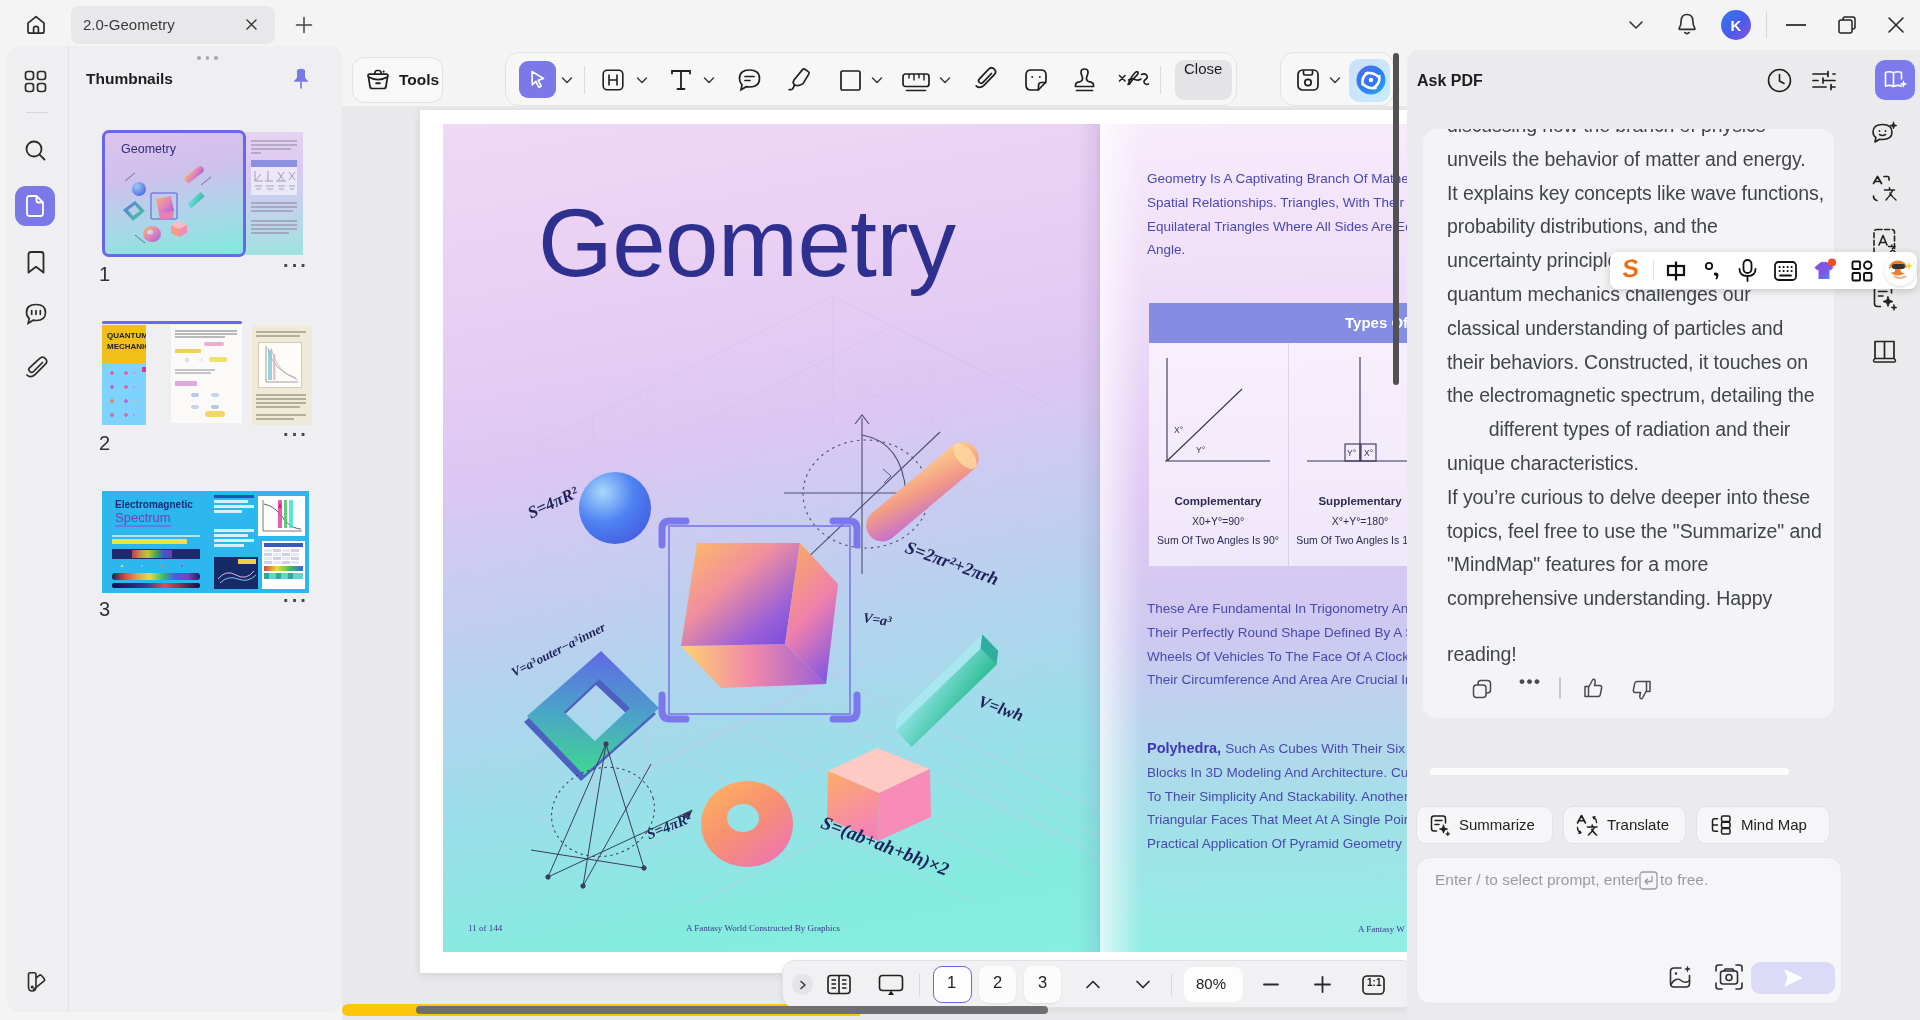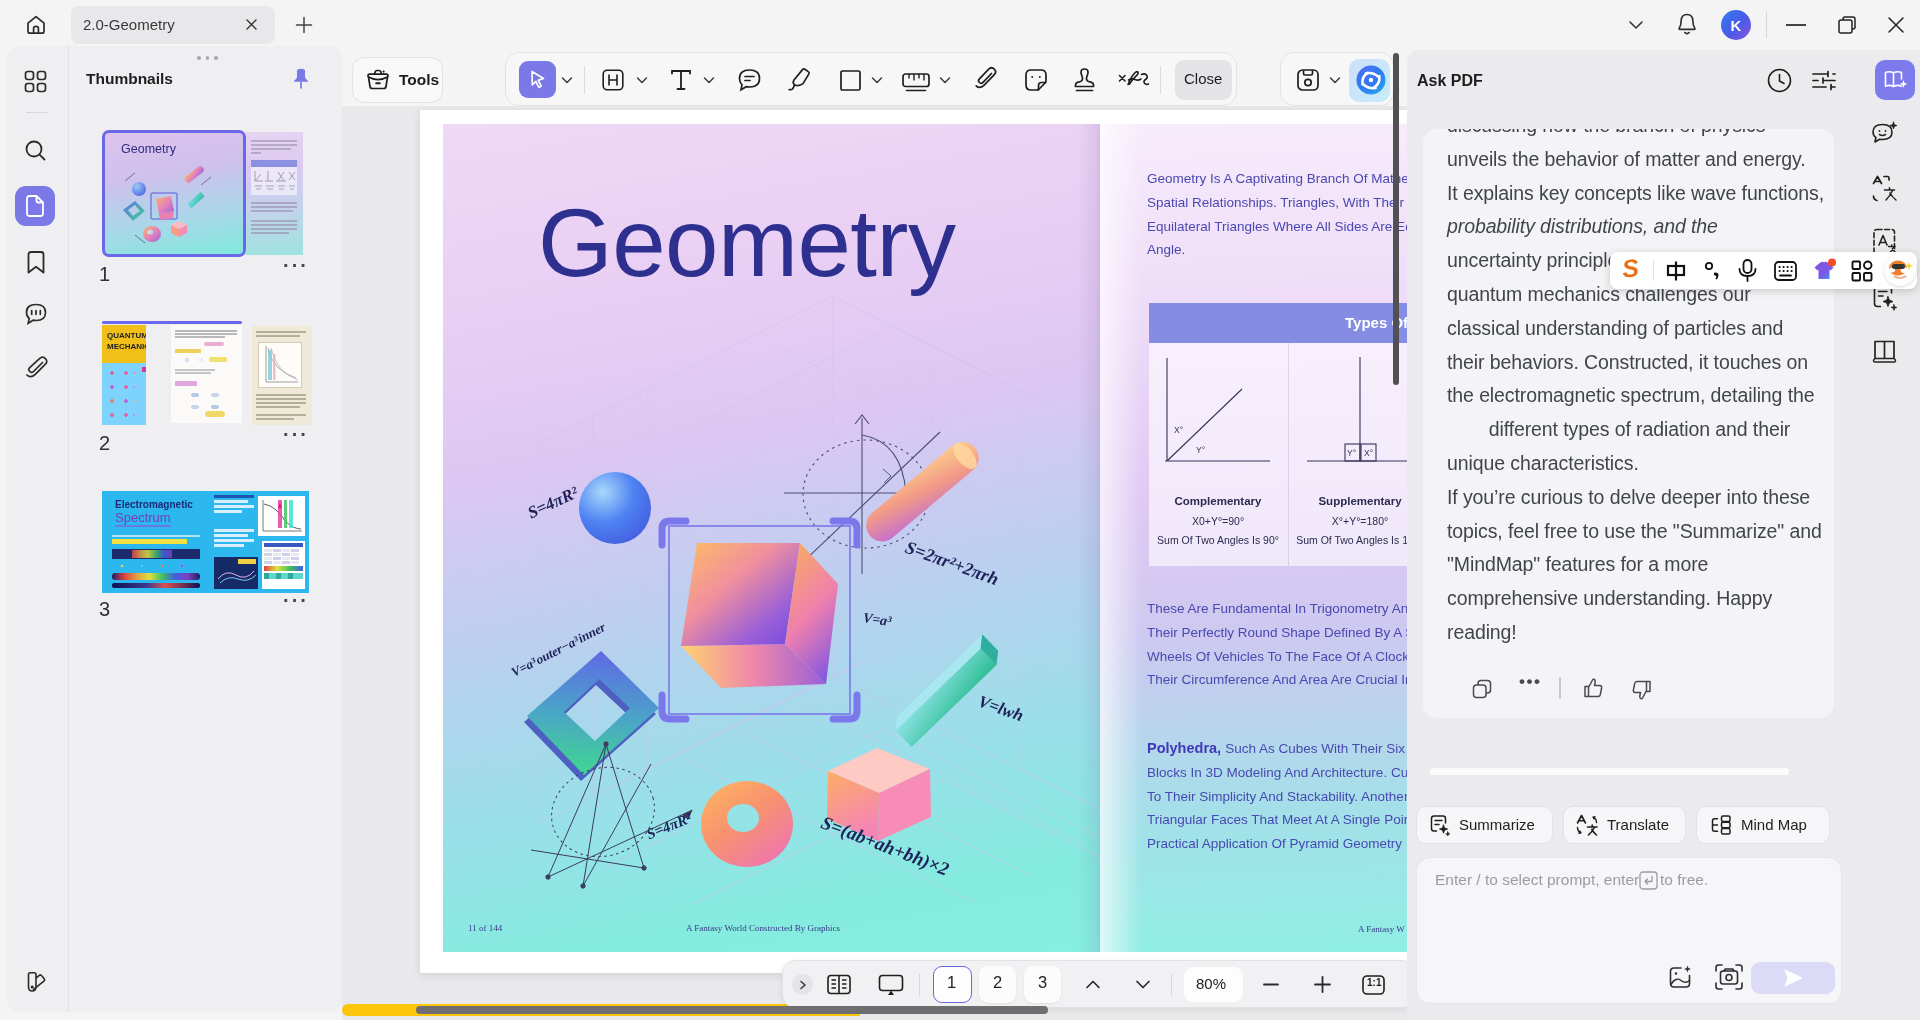--- a/index.html
+++ b/index.html
@@ -399,21 +399,21 @@
     <path d="M4.5 24.5 L20.5 24.5"></path>
   </svg>
 
   <svg class="abs" style="left:1117px;top:69px;" width="34" height="22" viewBox="0 0 34 22" fill="none" stroke="#1e1e1e" stroke-width="1.6" stroke-linecap="round">
     <path d="M2.5 6.5 L8 12 M8 6.5 L2.5 12"></path>
     <path d="M11 15.5 Q14 8 17.5 4.2 Q20 1.7 21 3.2 Q21.8 4.7 19 7.2 Q15.5 10.2 12.5 15.2 M11.5 11 Q15 9 18 10.5 Q21 12 24 10 M24.5 5.5 Q27.5 4 29.5 6 Q31.5 8.2 28.5 10.5 Q26 12.3 27.5 14.2 Q29 16 31.5 15"></path>
   </svg>
   <div class="abs" style="left:1160px;top:66px;width:1px;height:28px;background:#dcdcde;"></div>
 
   <div class="abs" style="left:1175px;top:60px;width:57px;height:40px;background:#e4e4e7;border-radius:9px;"></div>
-  <span class="abs" style="left:1184px;top:70px;font-size:15px;color:#1c1c1e;">Close</span>
+  <span class="abs" style="left:1184px;top:60px;font-size:15px;color:#1c1c1e;">Close</span>
 
   <div class="abs" style="left:1280px;top:52px;width:114px;height:54px;background:#f7f7f8;border:1.5px solid #e3e3e5;border-radius:14px;"></div>
   <svg class="abs" style="left:1295px;top:67px;" width="26" height="26" viewBox="0 0 26 26" fill="none" stroke="#1e1e1e" stroke-width="1.7" stroke-linejoin="round">
     <rect x="3" y="3" width="20" height="20" rx="4.5"></rect>
     <path d="M8.5 3.2 L8.5 6.5 Q8.5 8 10 8 L16 8 Q17.5 8 17.5 6.5 L17.5 3.2"></path>
     <circle cx="13" cy="15.5" r="3.2"></circle>
   </svg>
   <svg class="abs" style="left:1329px;top:76px;" width="12" height="9" viewBox="0 0 12 9" fill="none" stroke="#3c3c3e" stroke-width="1.5" stroke-linecap="round" stroke-linejoin="round">
         <path d="M1.5 2 L6 6.5 L10.5 2"></path>
       </svg>
@@ -704,33 +704,33 @@
     <path d="M10.5 3.8 Q14.5 1.8 18.5 3.5 L18.5 10"></path>
     <path d="M10.5 17.5 Q14.5 15.5 18.5 17.2"></path>
     <path d="M20.5 11 L21.6 13.9 L24.5 15 L21.6 16.1 L20.5 19 L19.4 16.1 L16.5 15 L19.4 13.9 Z" fill="#fff" stroke="none"></path>
   </svg>
 
   <div class="abs" style="left:16px;top:79px;width:411px;height:589px;background:#f4f4f6;border-radius:14px;overflow:hidden;">
     <div class="abs" style="left:24px;top:-20px;width:385px;color:#40454c;font-size:19.5px;line-height:33.8px;letter-spacing:-0.1px;">
       <div style="white-space:nowrap;">discussing how the branch of physics</div>
       <div style="white-space:nowrap;">unveils the behavior of matter and energy.</div>
       <div style="white-space:nowrap;">It explains key concepts like wave functions,</div>
-      <div style="white-space:nowrap;font-style:italic;">probability distributions, and the</div>
+      <div style="white-space:nowrap;">probability distributions, and the</div>
       <div style="white-space:nowrap;">uncertainty principle. It also notes how</div>
       <div style="white-space:nowrap;">quantum mechanics challenges our</div>
       <div style="white-space:nowrap;">classical understanding of particles and</div>
       <div style="white-space:nowrap;">their behaviors. Constructed, it touches on</div>
       <div style="white-space:nowrap;">the electromagnetic spectrum, detailing the</div>
       <div style="white-space:nowrap;text-align:center;">different types of radiation and their</div>
       <div style="white-space:nowrap;">unique characteristics.</div>
       <div style="white-space:nowrap;">If you’re curious to delve deeper into these</div>
       <div style="white-space:nowrap;">topics, feel free to use the "Summarize" and</div>
       <div style="white-space:nowrap;">"MindMap" features for a more</div>
       <div style="white-space:nowrap;">comprehensive understanding. Happy</div>
-      <div style="white-space:nowrap;">reading!</div>
+      <div style="white-space:nowrap;margin-top:22px;">reading!</div>
     </div>
 
     <svg class="abs" style="left:48px;top:549px;" width="22" height="22" viewBox="0 0 22 22" fill="none" stroke="#4a4a4e" stroke-width="1.5" stroke-linejoin="round">
       <rect x="2.5" y="7" width="12.5" height="12.5" rx="3"></rect>
       <path d="M7 7 L7 5.5 Q7 2.5 10 2.5 L16.5 2.5 Q19.5 2.5 19.5 5.5 L19.5 12 Q19.5 15 16.5 15 L15 15"></path>
     </svg>
     <span class="abs" style="left:96px;top:543px;font-size:17px;font-weight:700;letter-spacing:1.5px;color:#4a4a4e;">•••</span>
     <div class="abs" style="left:136px;top:548px;width:1.5px;height:22px;background:#c9c9cc;"></div>
     <svg class="abs" style="left:158px;top:547px;" width="24" height="24" viewBox="0 0 24 24" fill="none" stroke="#4a4a4e" stroke-width="1.5" stroke-linejoin="round" stroke-linecap="round">
       <path d="M4 10.5 L7.5 10.5 L7.5 20.5 L4 20.5 Z M7.5 11.5 L11.5 4 Q12 3 13 3.3 Q14.6 3.9 14.2 6 L13.5 9.5 L18.8 9.5 Q21 9.7 20.6 12 L19.3 18.6 Q19 20.5 17 20.5 L7.5 20.5"></path>

